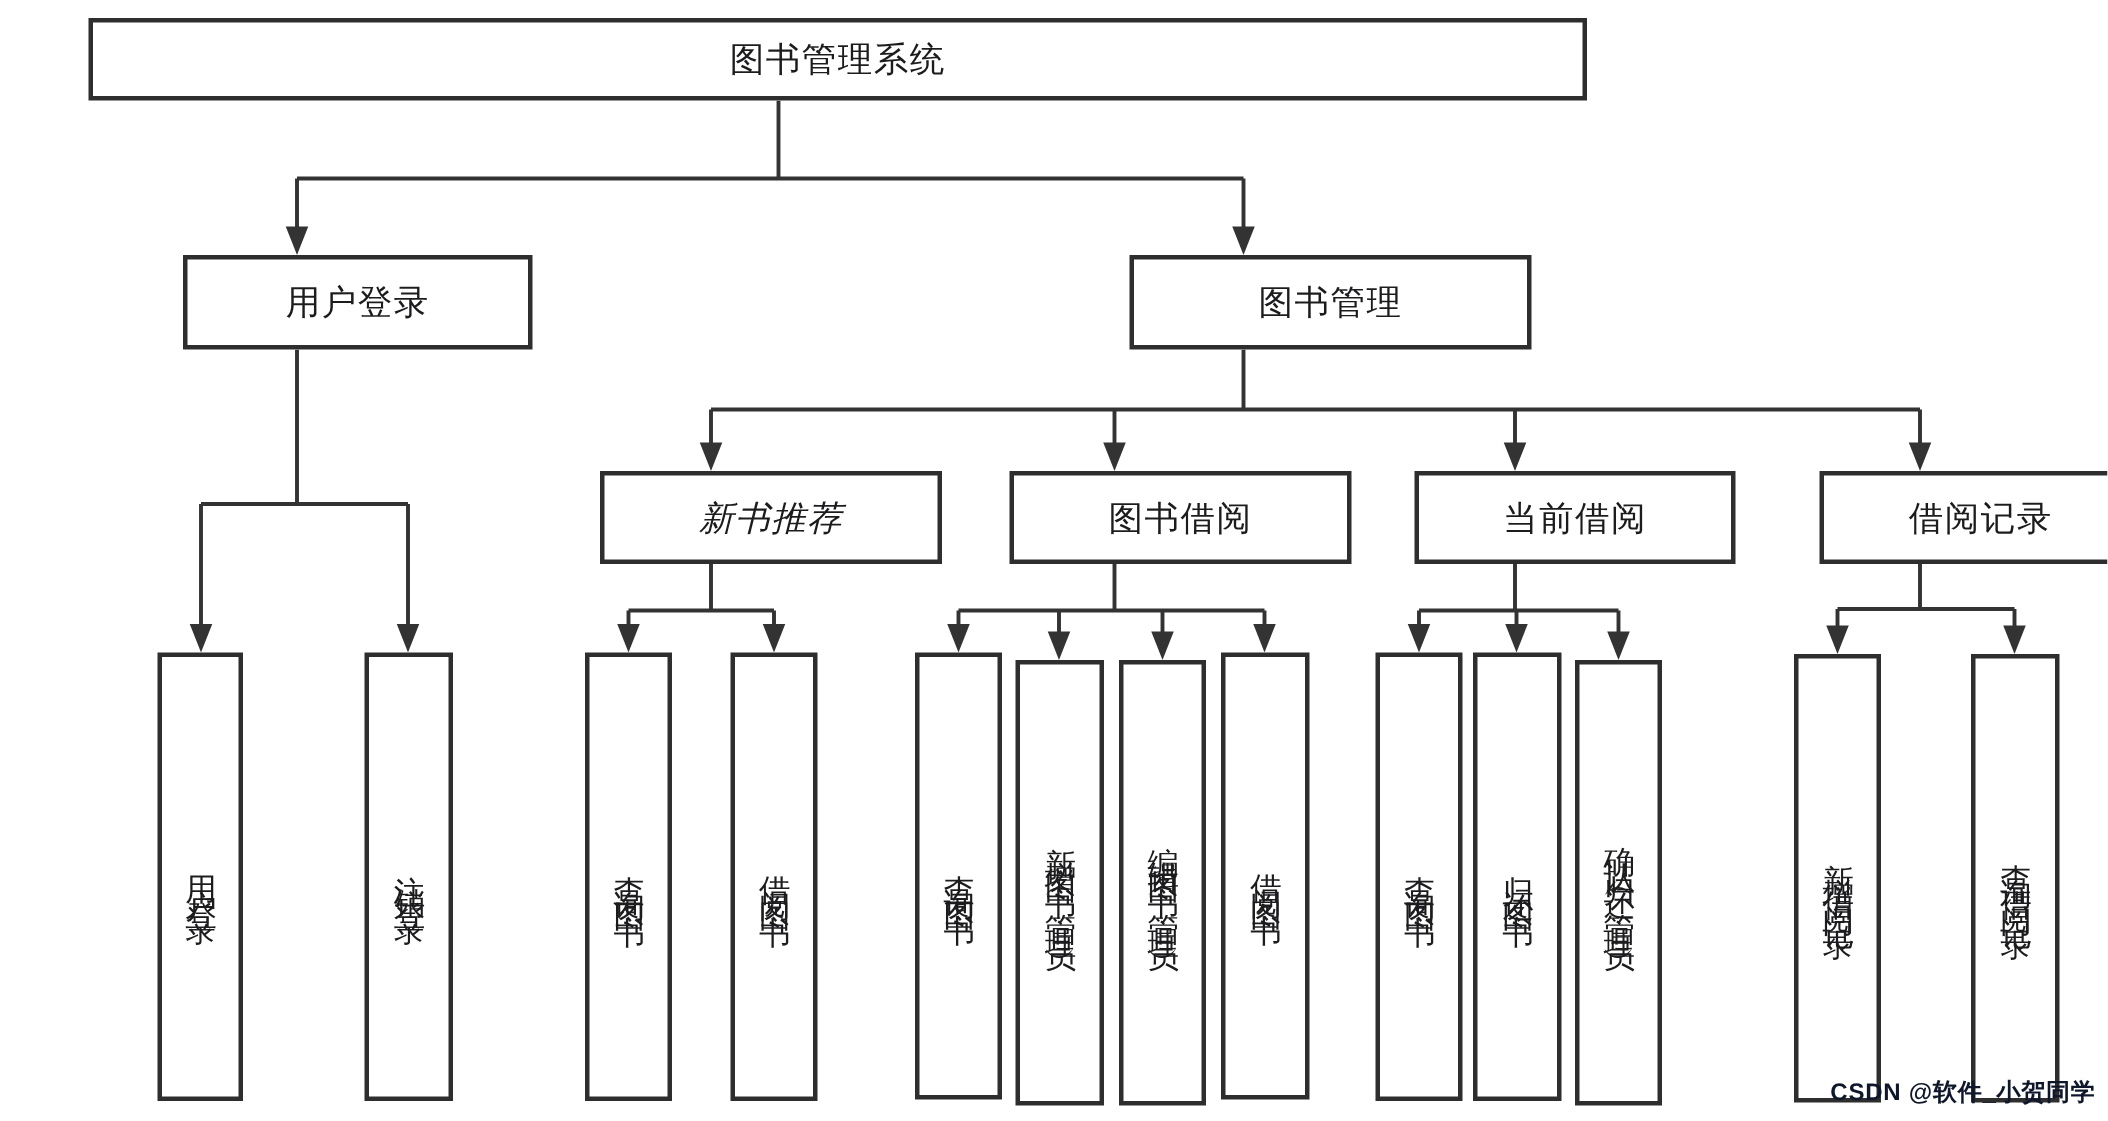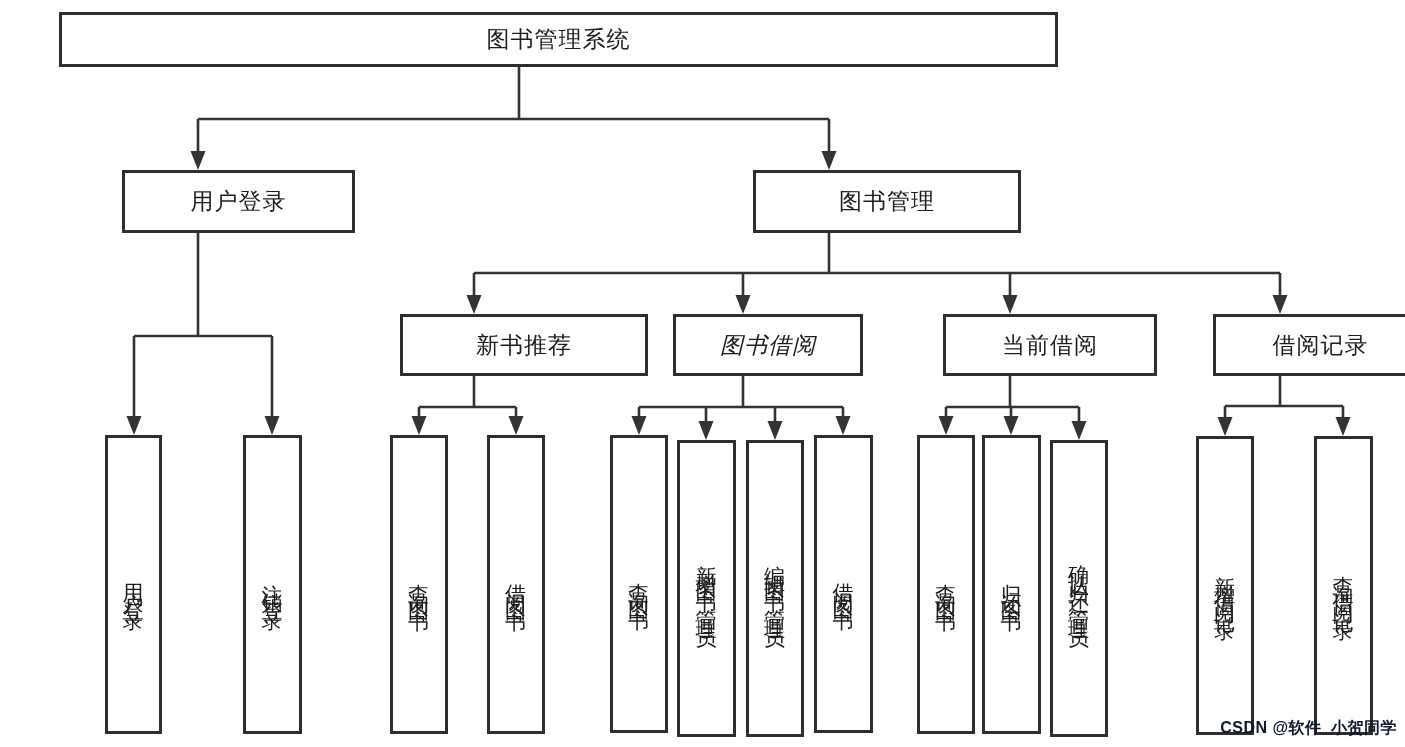--- a/index.html
+++ b/index.html
@@ -52,22 +52,22 @@
     line-height: 1;
     white-space: nowrap;
   }
 
   
   .b-root { left: 19px;  top: 12px;  width: 999px; height: 55px; }
 
   .b-l2-0 { left: 82px;  top: 170px; width: 233px; height: 63px; }
   .b-l2-1 { left: 713px; top: 170px; width: 268px; height: 63px; }
 
-  .b-l3-0 { left: 360px;  top: 314px; width: 248px; height: 62px; }
-  .b-l3-1 { left: 633px;  top: 314px; width: 190px; height: 62px; font-style: italic; }
+  .b-l3-0 { left: 360px;  top: 314px; width: 228px; height: 62px; font-style: italic; }
+  .b-l3-1 { left: 633px;  top: 314px; width: 228px; height: 62px; }
   .b-l3-2 { left: 903px;  top: 314px; width: 214px; height: 62px; }
   .b-l3-3 { left: 1173px; top: 314px; width: 215px; height: 62px; }
 
   .b-g1-0 { left: 105px;  top: 435px; width: 57px; height: 299px; }
   .b-g1-1 { left: 243px;  top: 435px; width: 59px; height: 299px; }
 
   .b-g2-0 { left: 390px;  top: 435px; width: 58px; height: 299px; }
   .b-g2-1 { left: 487px;  top: 435px; width: 58px; height: 299px; }
 
   .b-g3-0 { left: 610px;  top: 435px; width: 58px; height: 298px; }

